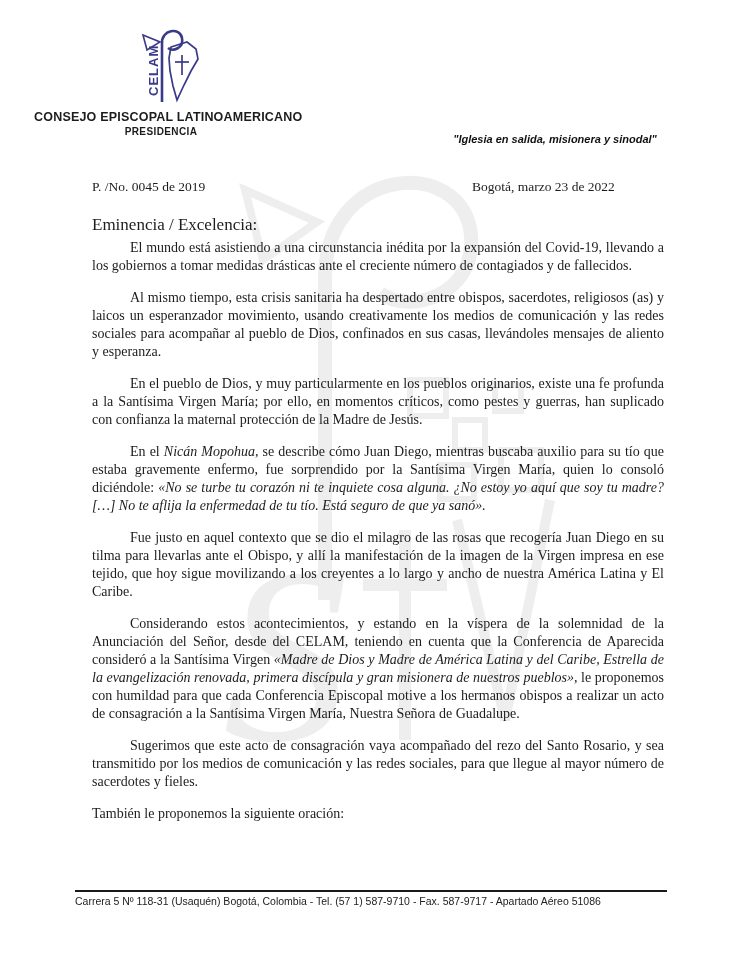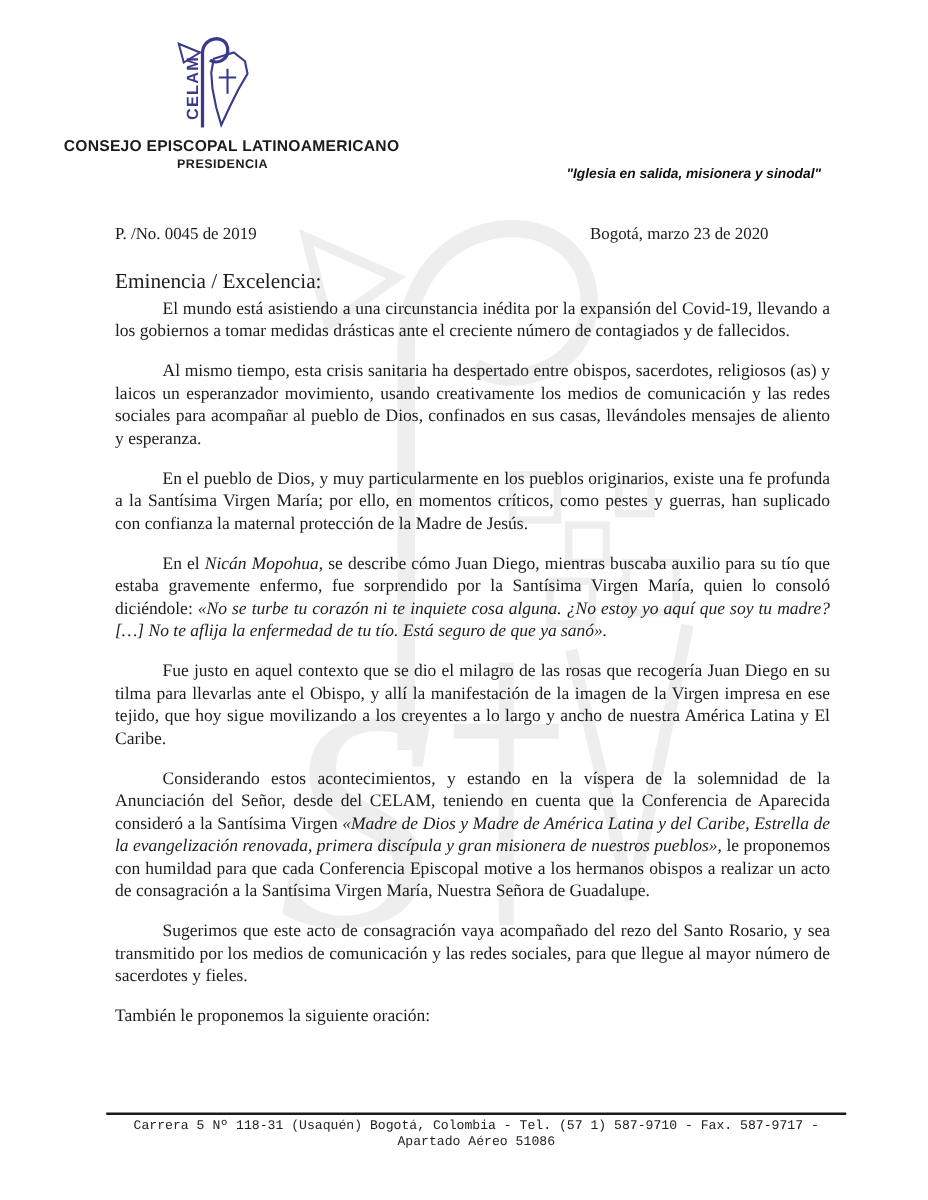--- a/index.html
+++ b/index.html
@@ -11,21 +11,20 @@
   
   .watermark {
     position:absolute; left:205px; top:130px; width:370px; height:640px;
     opacity:0.14; pointer-events:none;
   }
   
   .logo { position:absolute; left:114px; top:22px; width:96px; height:90px; }
   .org-block {
     position:absolute; left:34px; top:110px; width:254px; text-align:center;
     font-family:"Liberation Sans", sans-serif;
-    margin-left:17px;
   }
   .org-name { font-size:12.5px; font-weight:bold; letter-spacing:0.2px; white-space:nowrap; }
   .org-subtitle { font-size:10px; font-weight:bold; margin-top:2px; letter-spacing:0.4px; }
   .tagline {
     position:absolute; left:405px; top:133px; width:300px; text-align:center;
     font-family:"Liberation Sans", sans-serif; font-size:11px;
     font-weight:bold; font-style:italic; color:#111;
   }
   
   .refline { position:absolute; left:92px; top:179px; width:572px; font-size:13.5px; }
@@ -34,22 +33,22 @@
   
   .letter-body {
     position:absolute; left:92px; top:239px; width:572px;
     font-size:14px; line-height:18px; text-align:justify;
   }
   .letter-body p.para { margin:0 0 14px 0; text-indent:38px; }
   .letter-body p.para.no-indent { text-indent:0; margin-top:4px; }
   .it { font-style:italic; }
   
   .page-footer {
-    position:absolute; left:85px; top:890px; width:592px; text-align:center;
-    font-family:Liberation Mono, monospace; font-size:10.5px; color:#222;
+    position:absolute; left:75px; top:890px; width:592px; 
+    font-family:Liberation Sans, sans-serif; font-size:10.5px; color:#222;
     line-height:13px;
   }
   .footer-rule { border:none; border-top:2px solid #1a1a1a; margin:0 0 3px 0; }
 </style>
 </head>
 <body>
 
 <div class="page">
 
   <svg class="watermark" viewBox="0 0 370 640" aria-hidden="true">
@@ -97,21 +96,21 @@
 
   <div class="org-block">
     <div class="org-name">CONSEJO EPISCOPAL LATINOAMERICANO</div>
     <div class="org-subtitle">PRESIDENCIA</div>
   </div>
 
   <div class="tagline">"Iglesia en salida, misionera y sinodal"</div>
 
   <div class="refline">
     <span>P. /No. 0045 de 2019</span>
-    <span class="dateline">Bogotá, marzo 23 de 2020</span>
+    <span class="dateline">Bogotá, marzo 23 de 2022</span>
   </div>
 
   <div class="salutation">Eminencia / Excelencia:</div>
 
   <div class="letter-body">
       <p class="para"><span>El mundo está asistiendo a una circunstancia inédita por la expansión del Covid-19, llevando a los gobiernos a tomar medidas drásticas ante el creciente número de contagiados y de fallecidos.</span></p>
       <p class="para"><span>Al mismo tiempo, esta crisis sanitaria ha despertado entre obispos, sacerdotes, religiosos (as) y laicos un esperanzador movimiento, usando creativamente los medios de comunicación y las redes sociales para acompañar al pueblo de Dios, confinados en sus casas, llevándoles mensajes de aliento y esperanza.</span></p>
       <p class="para"><span>En el pueblo de Dios, y muy particularmente en los pueblos originarios, existe una fe profunda a la Santísima Virgen María; por ello, en momentos críticos, como pestes y guerras, han suplicado con confianza la maternal protección de la Madre de Jesús.</span></p>
       <p class="para"><span>En el </span><span class="it">Nicán Mopohua</span><span>, se describe cómo Juan Diego, mientras buscaba auxilio para su tío que estaba gravemente enfermo, fue sorprendido por la Santísima Virgen María, quien lo consoló diciéndole: </span><span class="it">«No se turbe tu corazón ni te inquiete cosa alguna. ¿No estoy yo aquí que soy tu madre? […] No te aflija la enfermedad de tu tío. Está seguro de que ya sanó».</span></p>
       <p class="para"><span>Fue justo en aquel contexto que se dio el milagro de las rosas que recogería Juan Diego en su tilma para llevarlas ante el Obispo, y allí la manifestación de la imagen de la Virgen impresa en ese tejido, que hoy sigue movilizando a los creyentes a lo largo y ancho de nuestra América Latina y El Caribe.</span></p>

